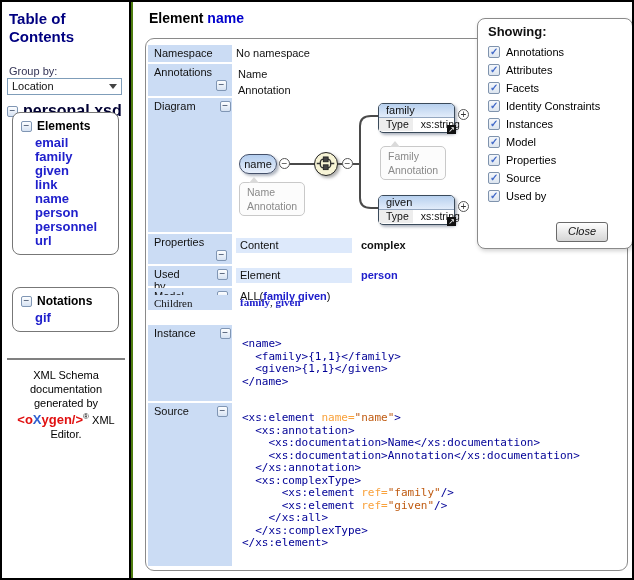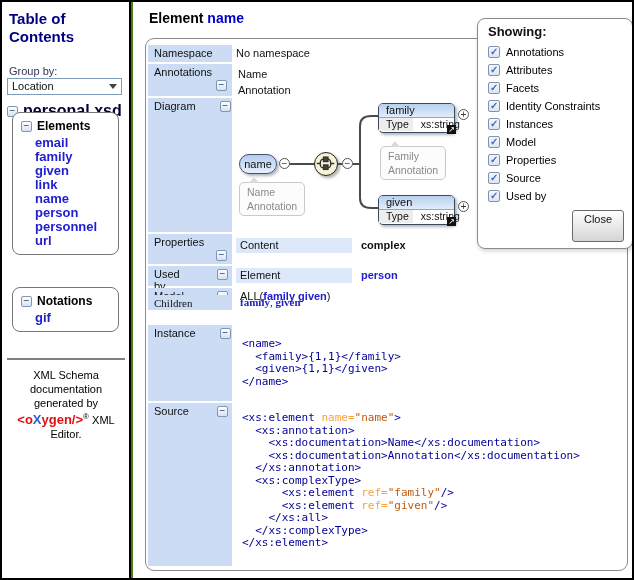--- a/index.html
+++ b/index.html
@@ -94,22 +94,22 @@
   
   .showing-panel { position:absolute; left:344px; top:16px; width:156px; height:231px; border:1.5px solid #8a8a8a;
     border-radius:8px; background:#fff; box-shadow:1px 2px 4px rgba(0,0,0,.18); }
   .showing-title { position:absolute; left:10px; top:5px; font-size:13px; font-weight:bold; }
   #showing-items { position:absolute; left:10px; top:26px; right:4px; }
   .show-item { display:flex; align-items:center; gap:6px; height:13px; margin-bottom:5px; cursor:pointer; }
   .cb { position:relative; width:12px; height:12px; border:1px solid #7f93ad; border-radius:2px;
     background:linear-gradient(#f4f7fb,#dde5ef); flex:0 0 auto; }
   .cb.checked::before { content:"✓"; position:absolute; left:1px; top:-1px; font-size:10px; font-weight:bold; color:#4169c8; }
   .cb-label { font-size:11px; color:#000; }
-  .close-btn { position:absolute; right:8px; bottom:6px; width:52px; height:32px; border:1px solid #6a6a6a; border-radius:3px;
-    background:linear-gradient(#fefefe,#d5d5d5); font-size:11px; line-height:16px; text-align:center; cursor:pointer; }
+  .close-btn { position:absolute; right:24px; bottom:6px; width:52px; height:20px; border:1px solid #6a6a6a; border-radius:3px;
+    background:linear-gradient(#fefefe,#d5d5d5); font-size:11px; line-height:16px; text-align:center; cursor:pointer;font-style:italic; }
 </style>
 </head>
 <body>
 
 <div class="page">
 
   <aside class="sidebar">
     <div class="toc-title">Table of Contents</div>
     <div class="groupby-label">Group by:</div>
     <div class="groupby-select">

